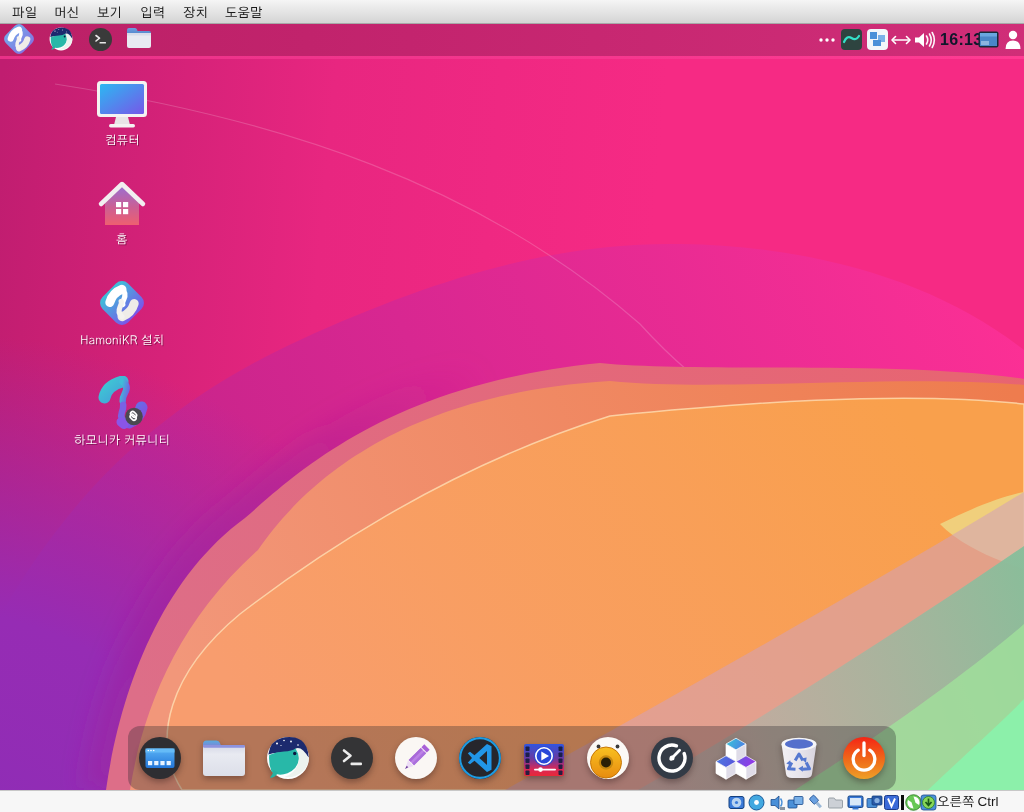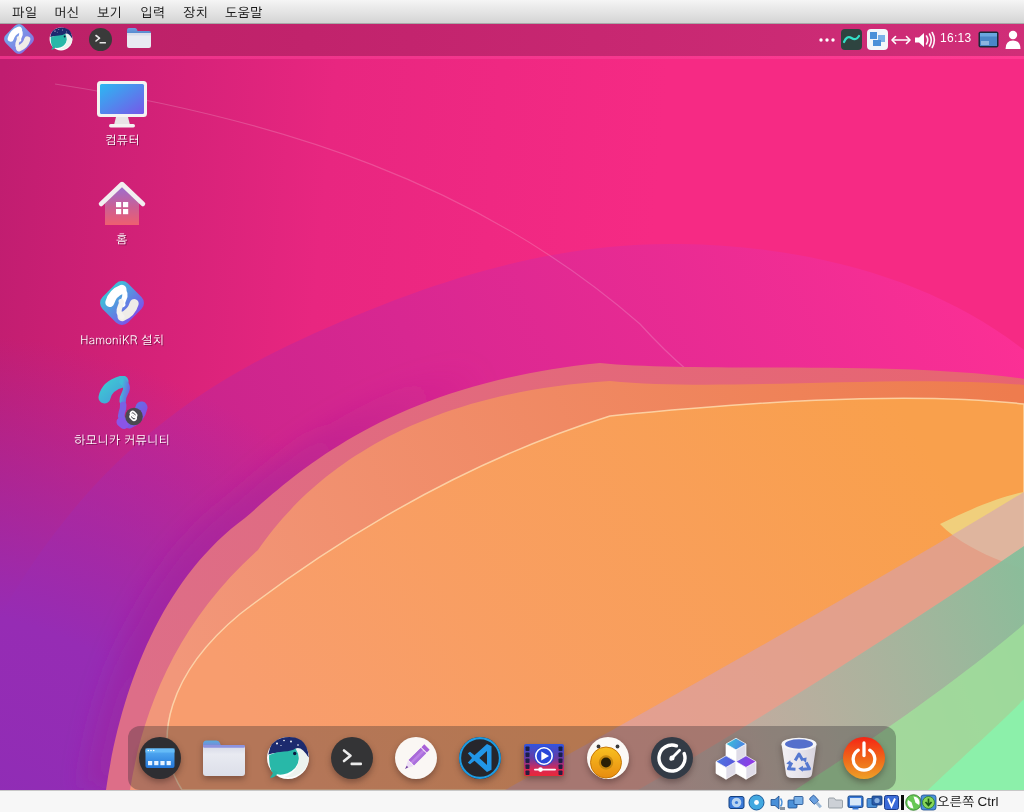--- a/index.html
+++ b/index.html
@@ -149,21 +149,21 @@
 <path d="M5.5 4.5 L2 8 L5.5 11.5"></path>
           <path d="M16.5 4.5 L20 8 L16.5 11.5"></path>
           <path d="M3.5 8 L18.5 8"></path>
         </g>
       </svg></div>
 <div class="abs" style="left:914px;top:31px;width:22px;height:18px">
 <svg width="22" height="18">
         <path d="M1 6.5 L5 6.5 L10 2 L10 16 L5 11.5 L1 11.5 Z" fill="#fff"></path>
 <path d="M12.5 5 Q15 9 12.5 13 M15.5 3 Q19 9 15.5 15 M18.2 1.5 Q22.5 9 18.2 16.5" stroke="#fff" stroke-width="1.6" fill="none" stroke-linecap="round" stroke-opacity="0.95"></path>
       </svg></div>
-<div class="abs" style="left:940px;top:31px;color:#ffffff;font-size:12px;font-weight:normal;letter-spacing:0.3px">16:13</div>
+<div class="abs" style="left:940px;top:31px;color:#0f172a;font-size:16px;font-weight:bold;letter-spacing:0.3px">16:13</div>
 <div class="abs" style="left:978px;top:31px;width:21px;height:17px">
 <svg width="21" height="17">
         <rect x="0.5" y="0.5" width="20" height="16" rx="2" fill="#1a2a3a"></rect>
 <rect x="2" y="2" width="17" height="13" fill="#4a86c8"></rect>
 <rect x="2" y="2" width="17" height="3.5" fill="#6aa6e0"></rect>
         <rect x="3" y="10" width="8" height="4" fill="#a8c8e8" opacity="0.7"></rect>
       </svg></div>
 <div class="abs" style="left:1004px;top:29px;width:18px;height:20px">
 <svg width="18" height="20">
         <circle cx="9" cy="6" r="4.2" fill="#fff"></circle>

